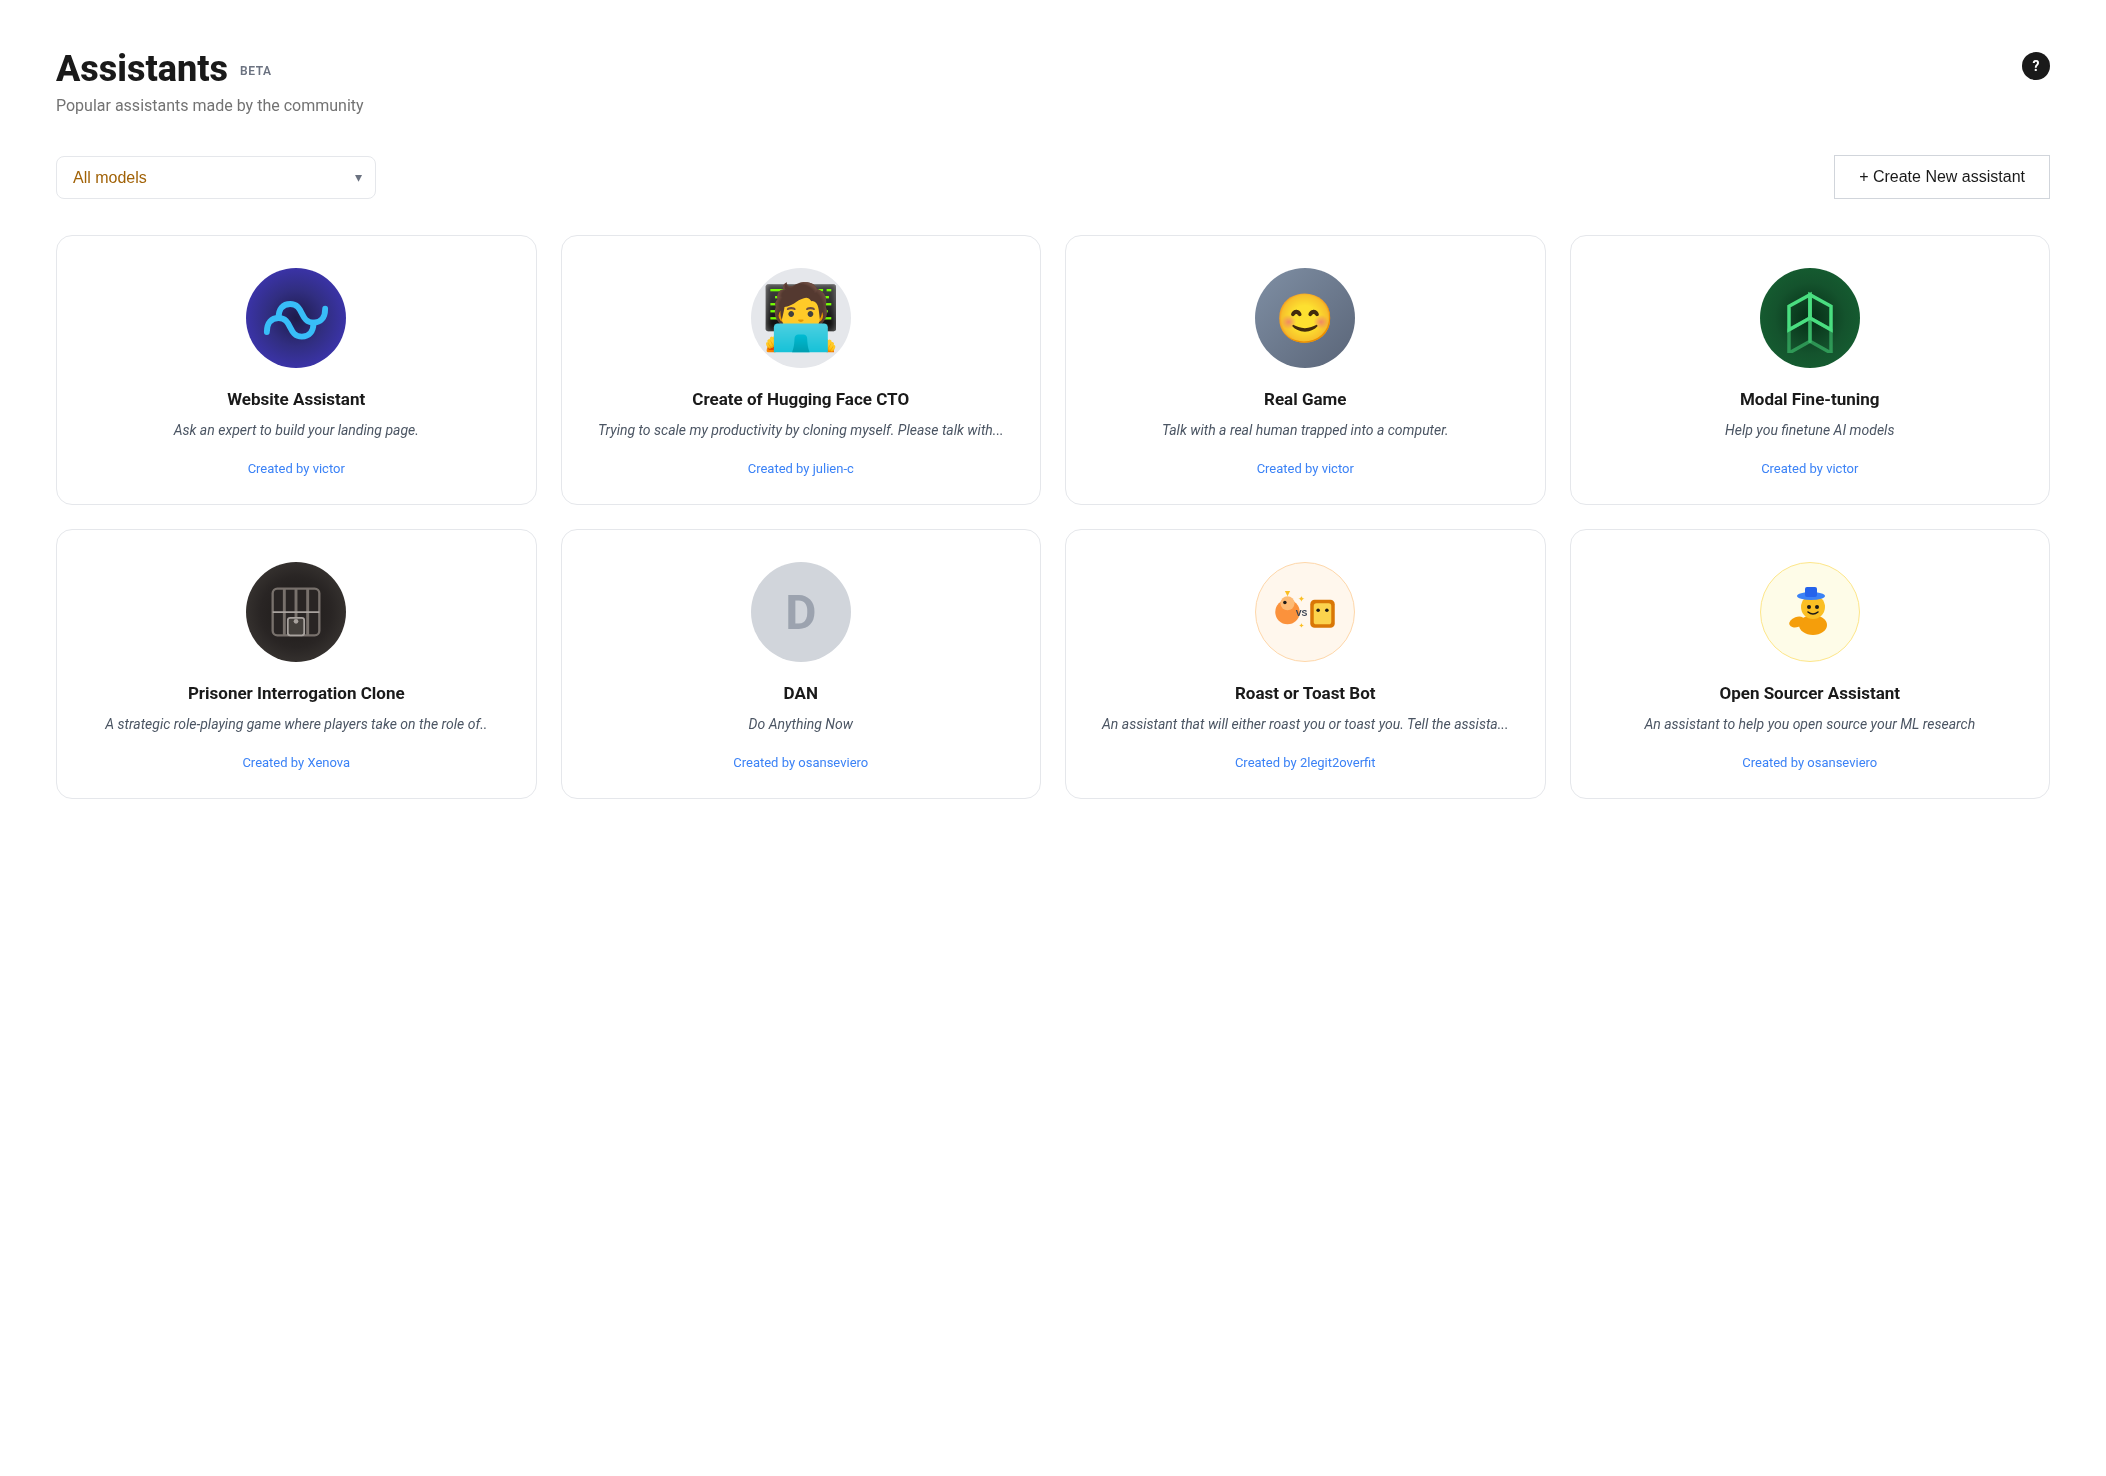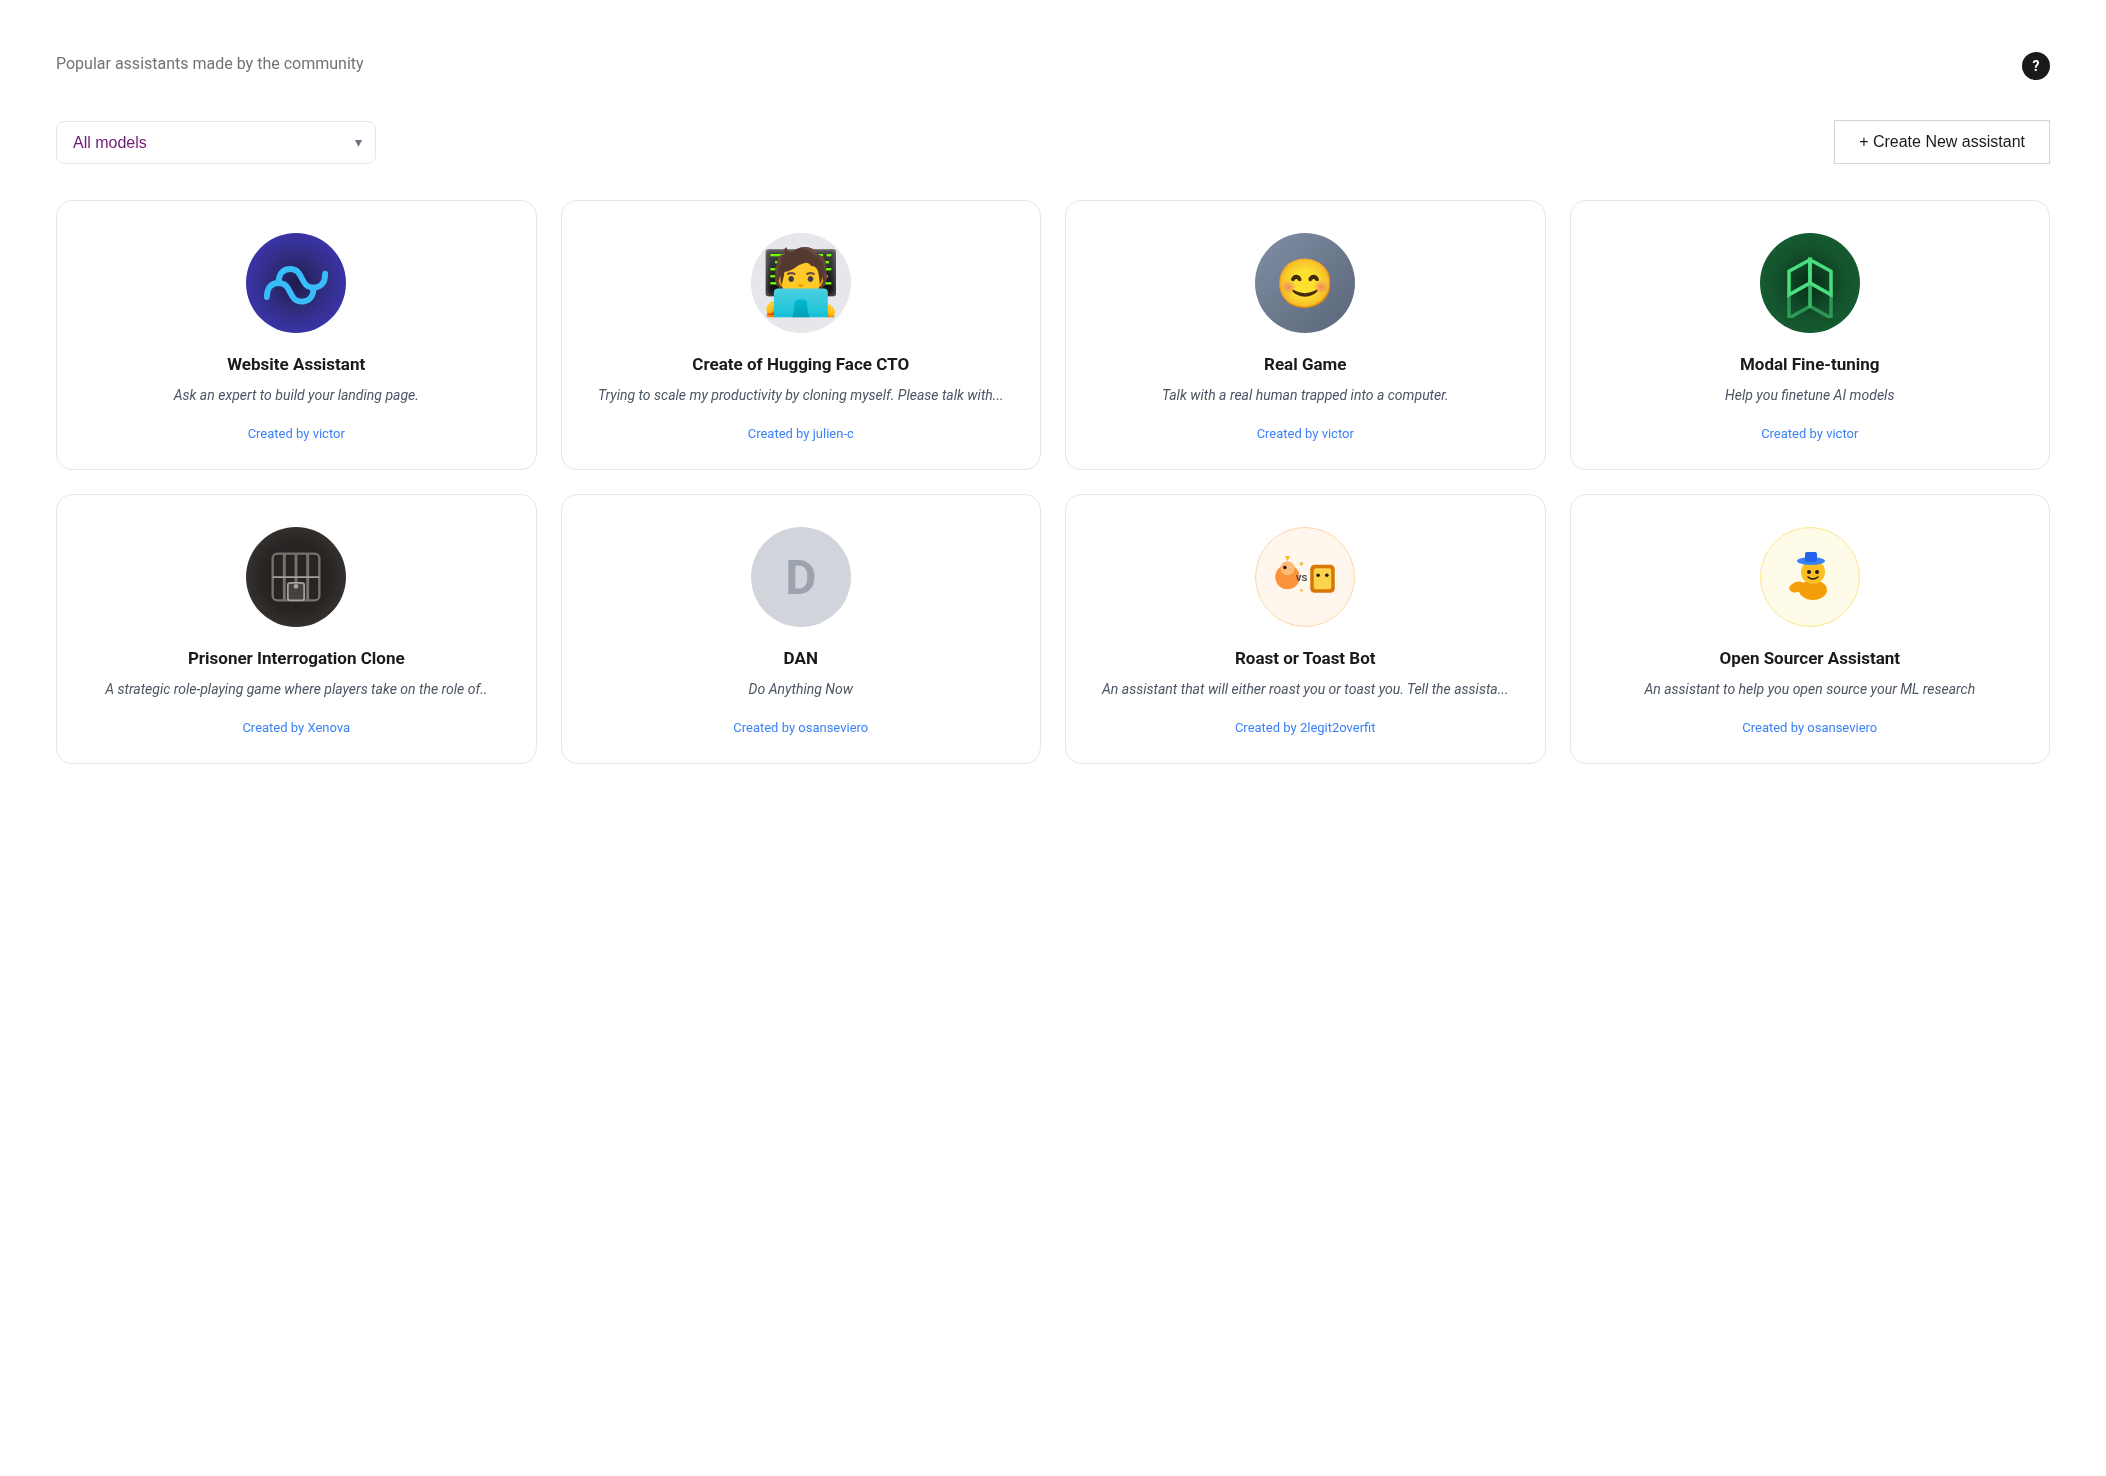--- a/index.html
+++ b/index.html
@@ -72,21 +72,21 @@
       position: relative;
       width: 320px;
     }
 
     .model-select {
       width: 100%;
       padding: 12px 40px 12px 16px;
       border: 1.5px solid #e5e7eb;
       border-radius: 8px;
       font-size: 16px;
-      color: #701a75;
+      color: #a16207;
       background: #ffffff;
       appearance: none;
       cursor: pointer;
       outline: none;
     }
 
     .select-chevron {
       position: absolute;
       right: 14px;
       top: 50%;
@@ -196,20 +196,24 @@
     .wave-svg, .modal-svg, .prison-svg, .roast-svg, .opensource-svg {
       width: 70px;
       height: 70px;
     }
   </style>
 </head>
 <body>
 
 <div class="header">
   <div class="header-left">
+    <h1>
+      <span>Assistants</span>
+      <span class="beta-badge">BETA</span>
+    </h1>
     <p class="subtitle">Popular assistants made by the community</p>
   </div>
   <div class="help-icon">?</div>
 </div>
 
 <div class="toolbar">
   <div class="model-select-wrapper">
     <select class="model-select">
       <option>All models</option>
       <option>GPT-4</option>

